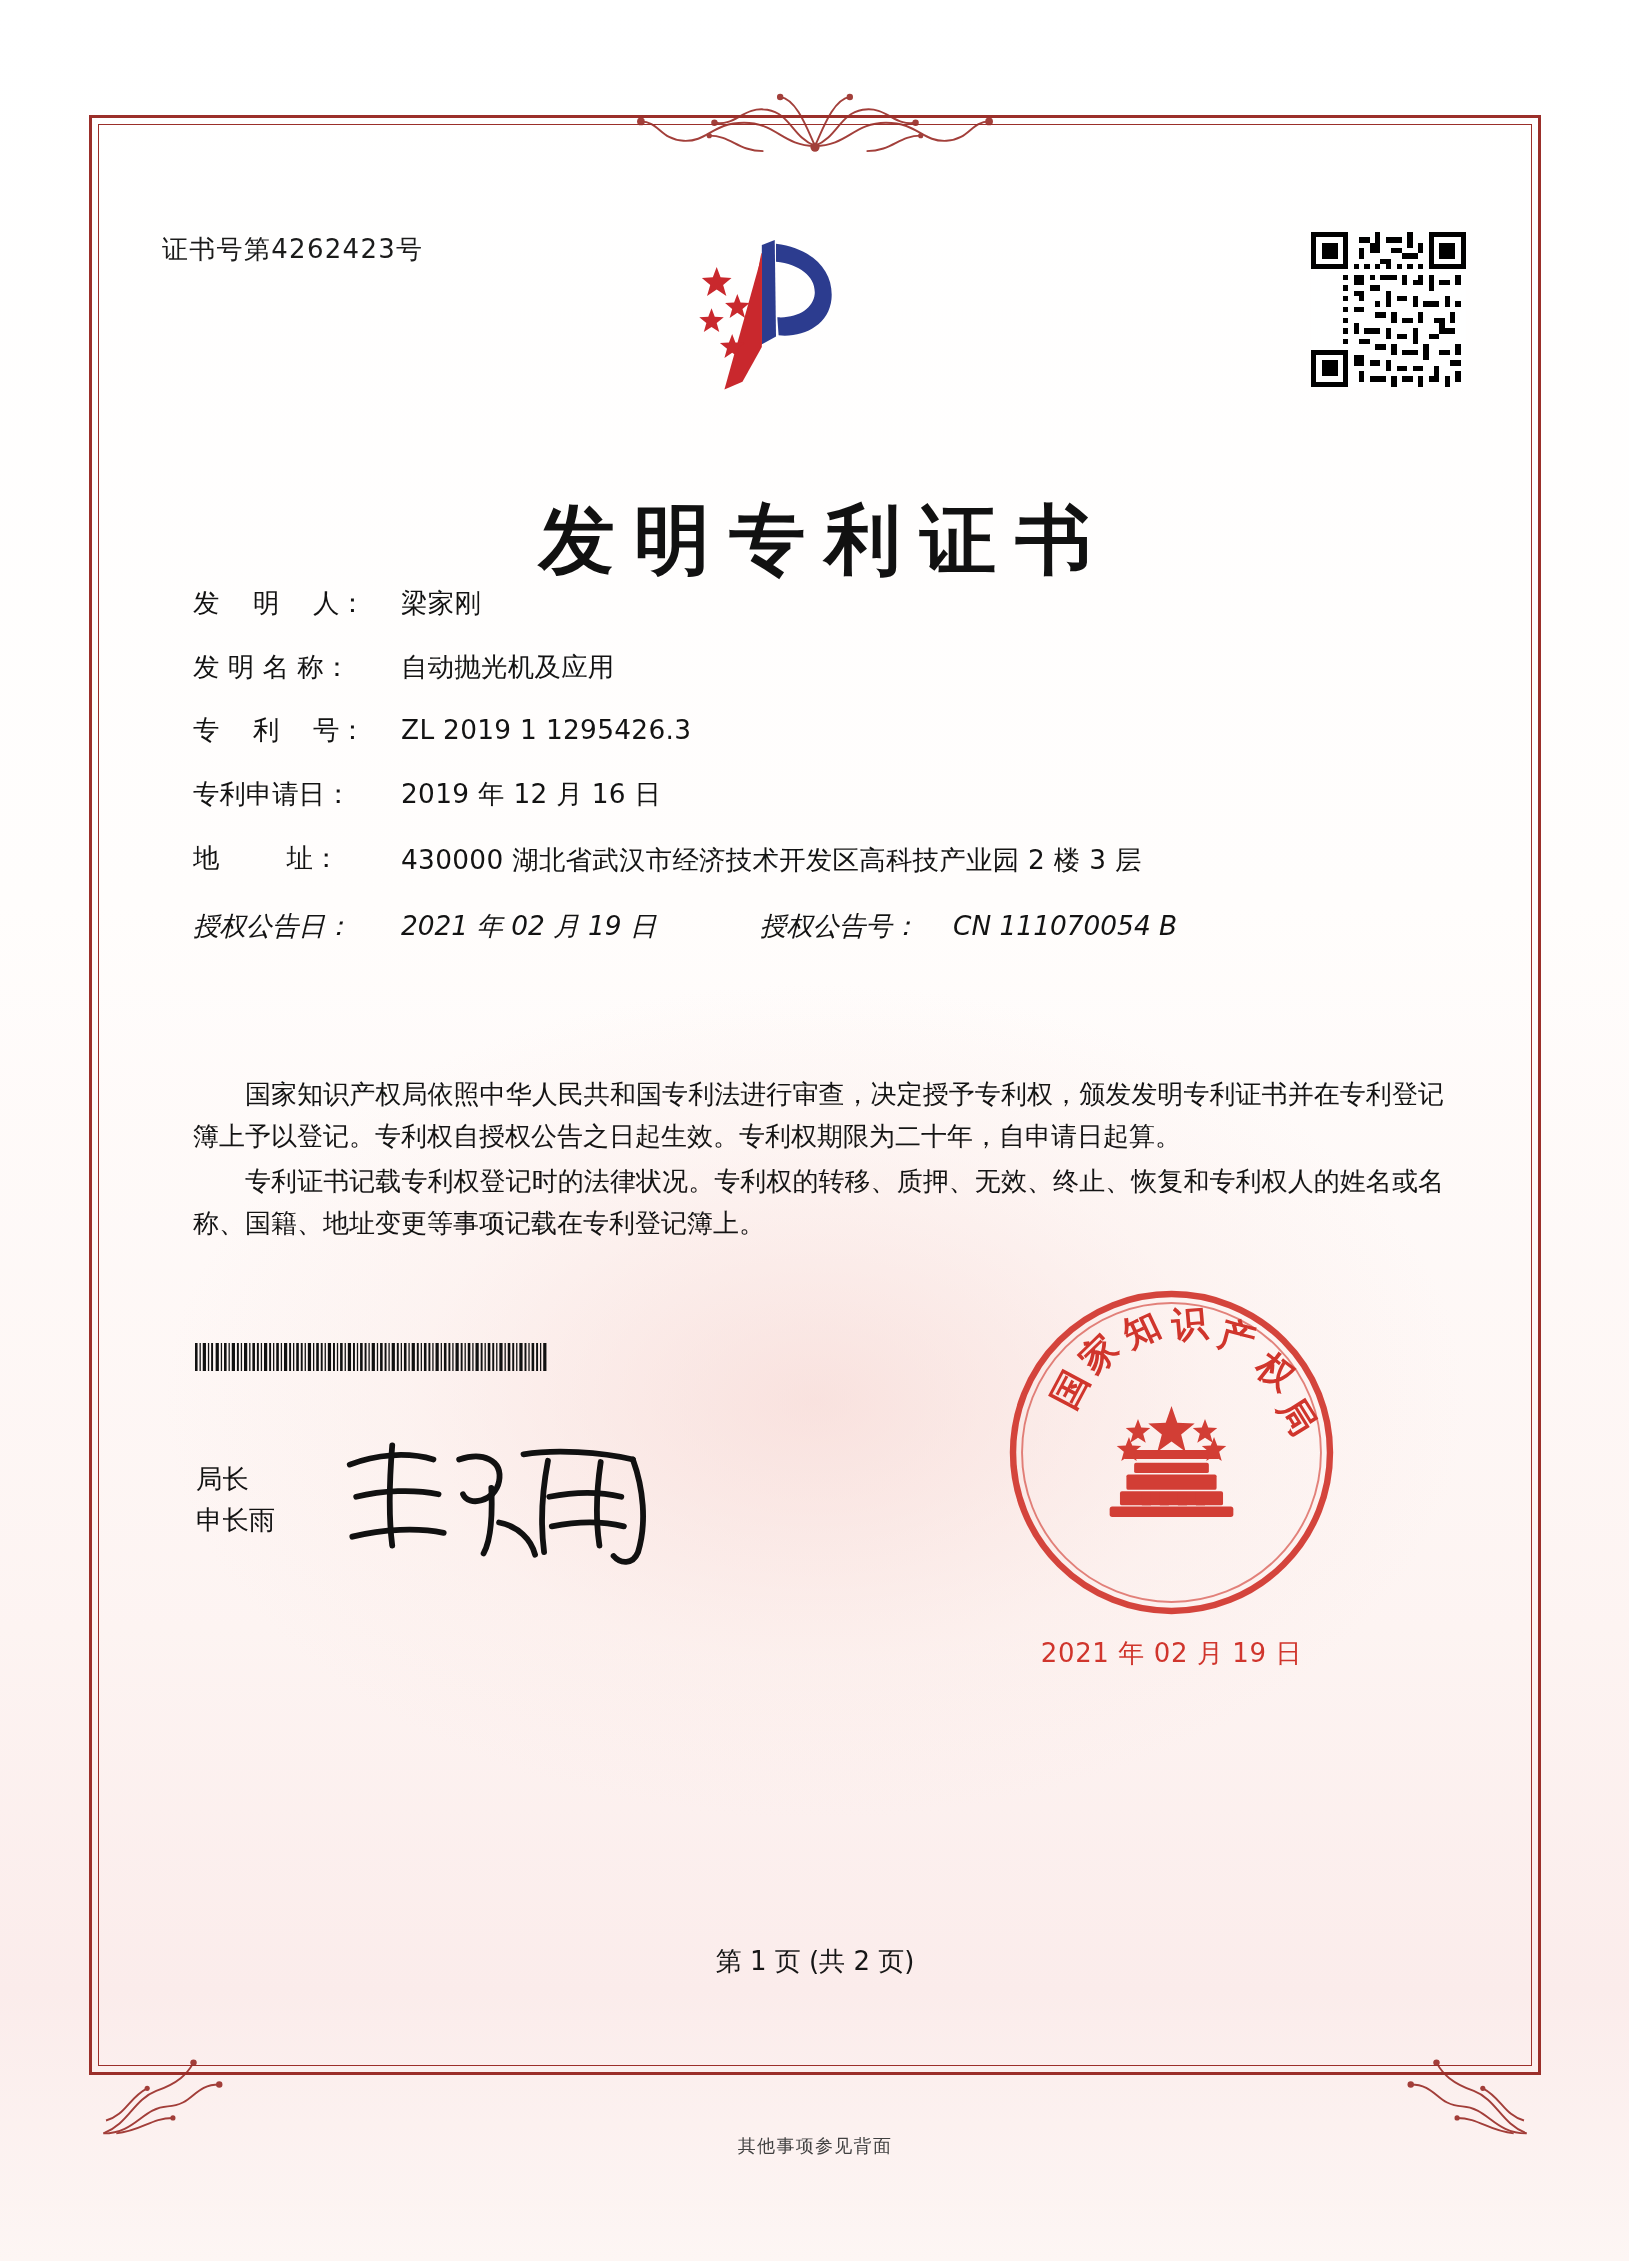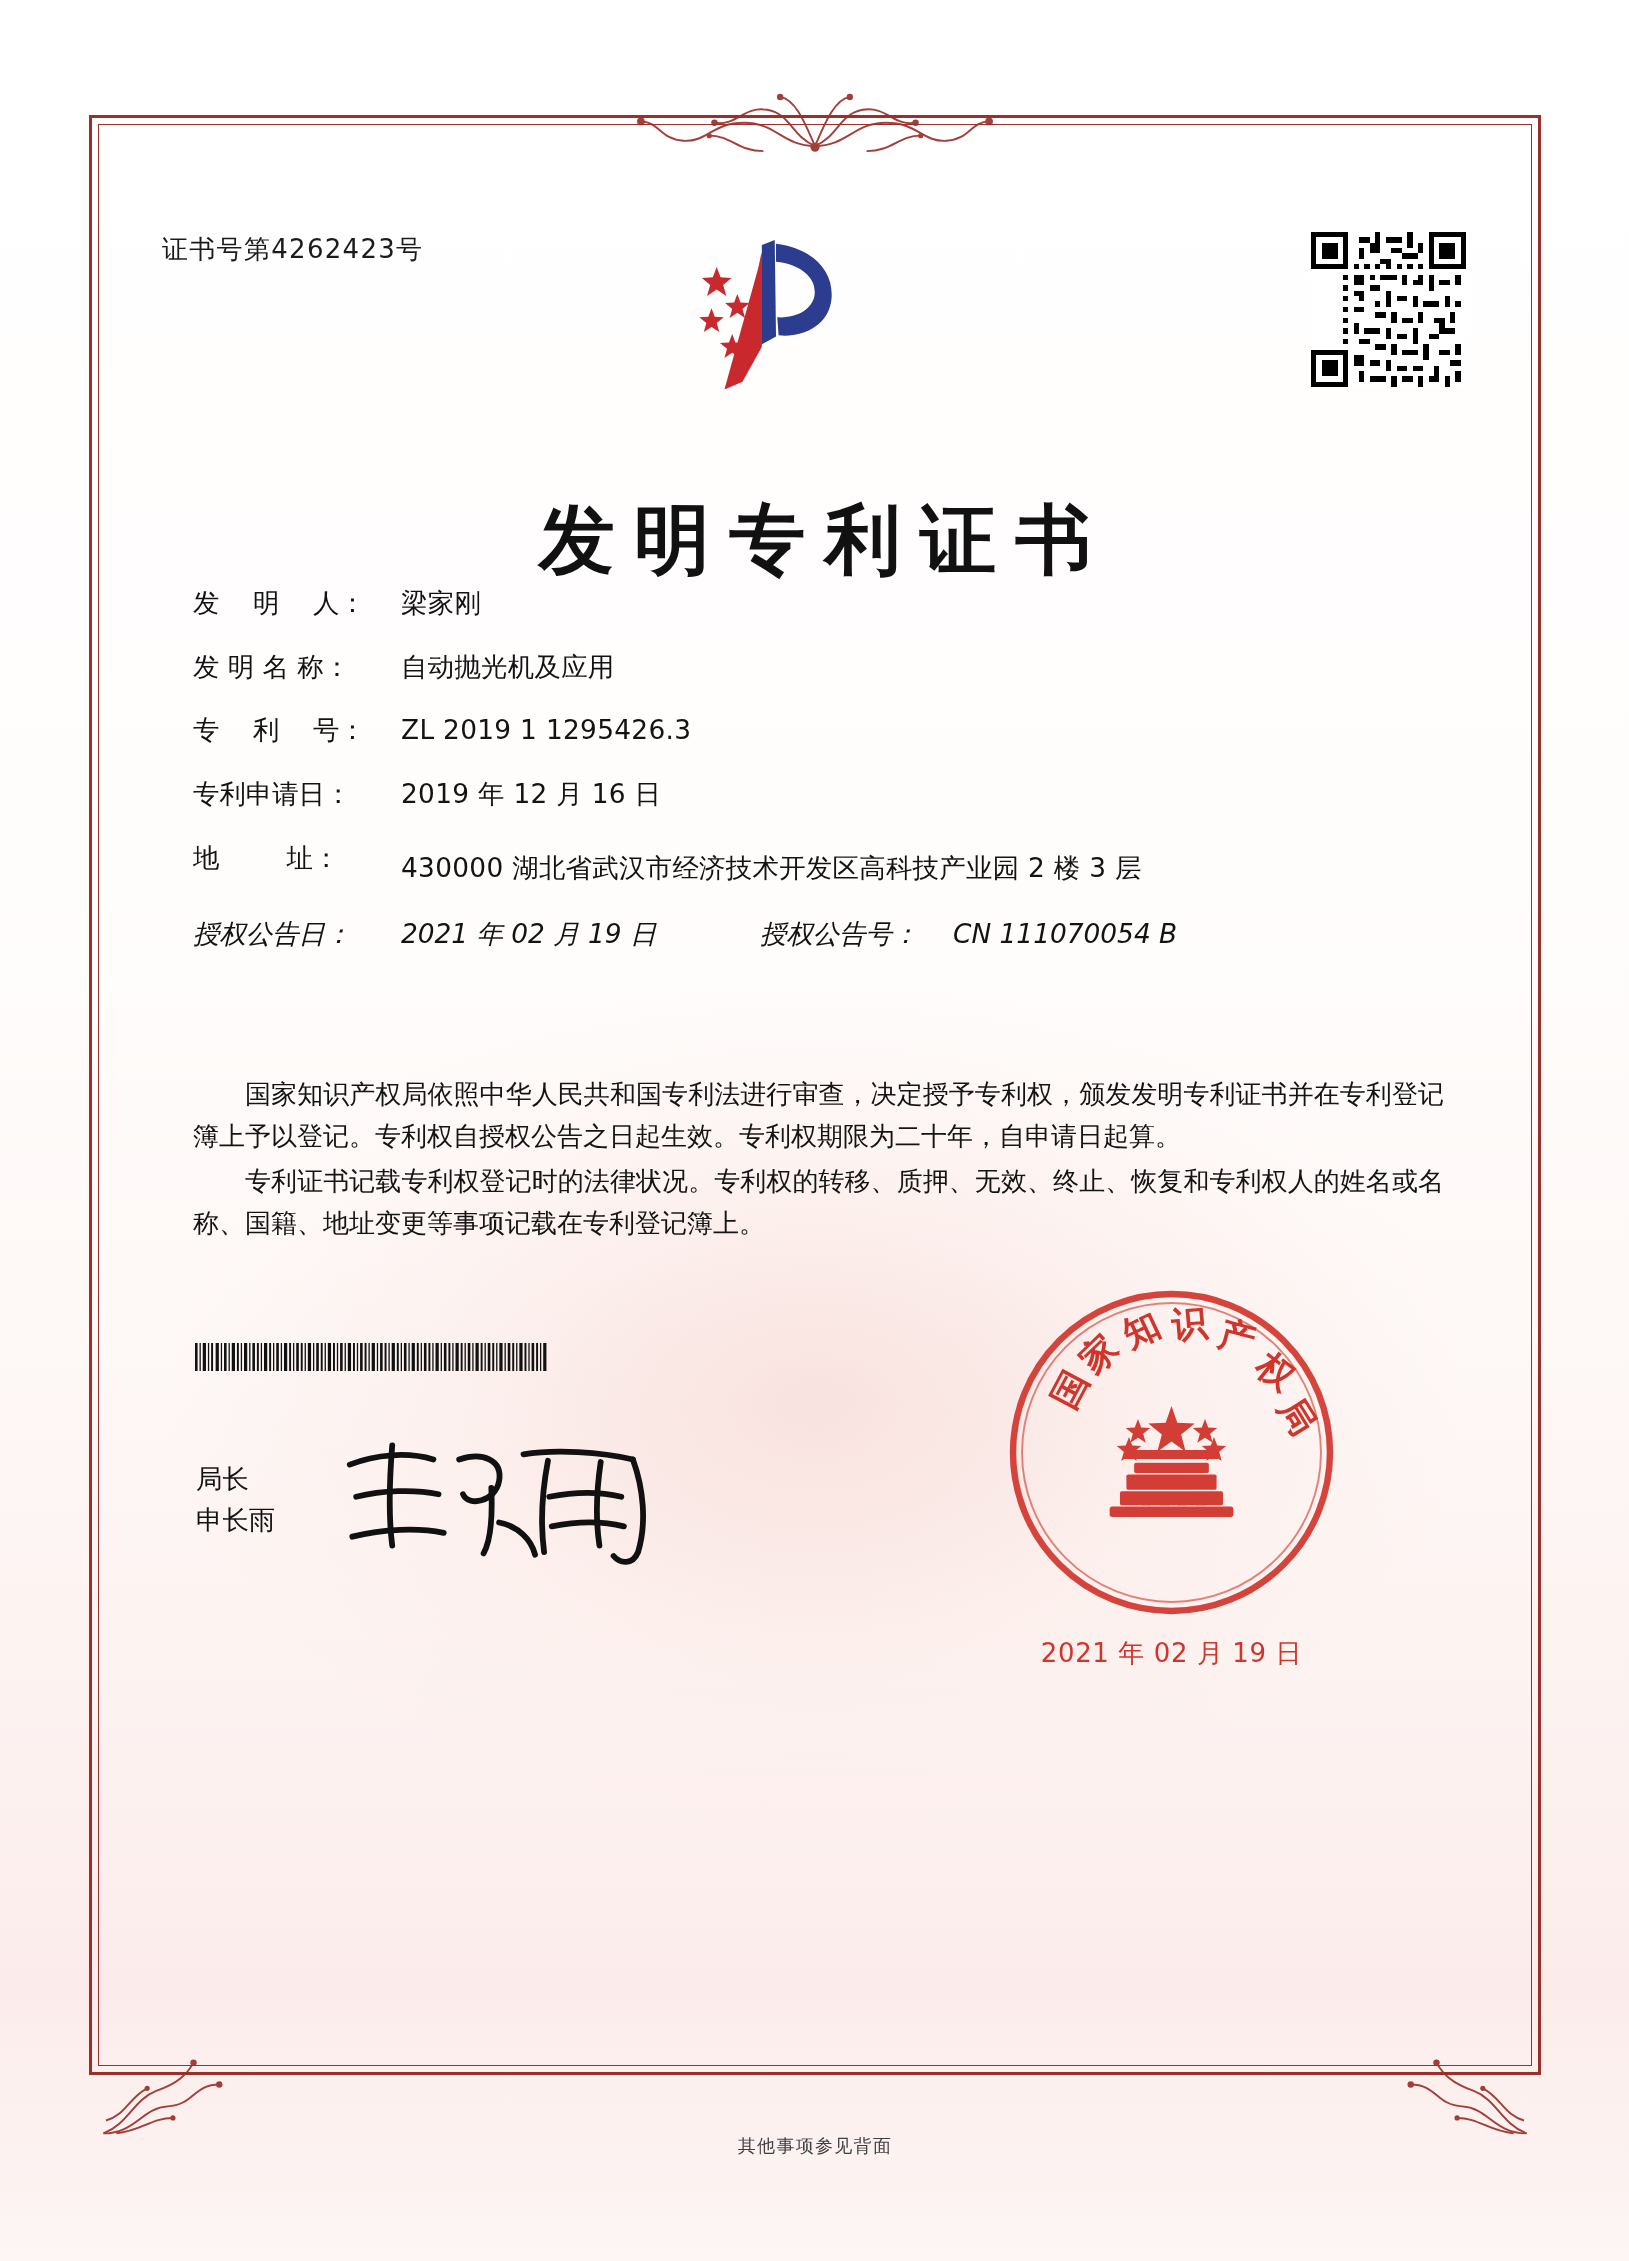--- a/index.html
+++ b/index.html
@@ -129,21 +129,21 @@
   .f-label {
     width: 208px;
     flex: 0 0 208px;
     white-space: pre;
     letter-spacing: 0px;
   }
   .f-value {
     flex: 1 1 auto;
     letter-spacing: 0.3px;
   }
-  .f-value.wrapped { max-width: 890px; line-height: 1.38; margin-top: 8px; }
+  .f-value.wrapped { max-width: 890px; line-height: 1.38; }
 
   .row-double {
     display: flex;
     align-items: flex-start;
     margin-bottom: 22px;
     font-style: italic;
   }
   .row-double .cell-a { width: 567px; flex: 0 0 567px; display: flex; }
   .row-double .cell-b { flex: 1 1 auto; display: flex; }
   .row-double .lab-a { width: 208px; flex: 0 0 208px; white-space: pre; }
@@ -602,17 +602,18 @@
         <text transform="translate(140,140) rotate(-44)">家</text>
         <text transform="translate(196,98) rotate(-25)">知</text>
         <text transform="translate(262,82) rotate(-5)">识</text>
         <text transform="translate(330,92) rotate(15)">产</text>
         <text transform="translate(388,132) rotate(38)">权</text>
         <text transform="translate(424,190) rotate(58)">局</text>
       </g>
     </svg>
     <div class="seal-date">2021 年 02 月 19 日</div>
 
+    <div class="page-no">第 1 页 (共 2 页)</div>
   </div>
 
   <div class="footnote">其他事项参见背面</div>
 </div>
 
 
 </body></html>

